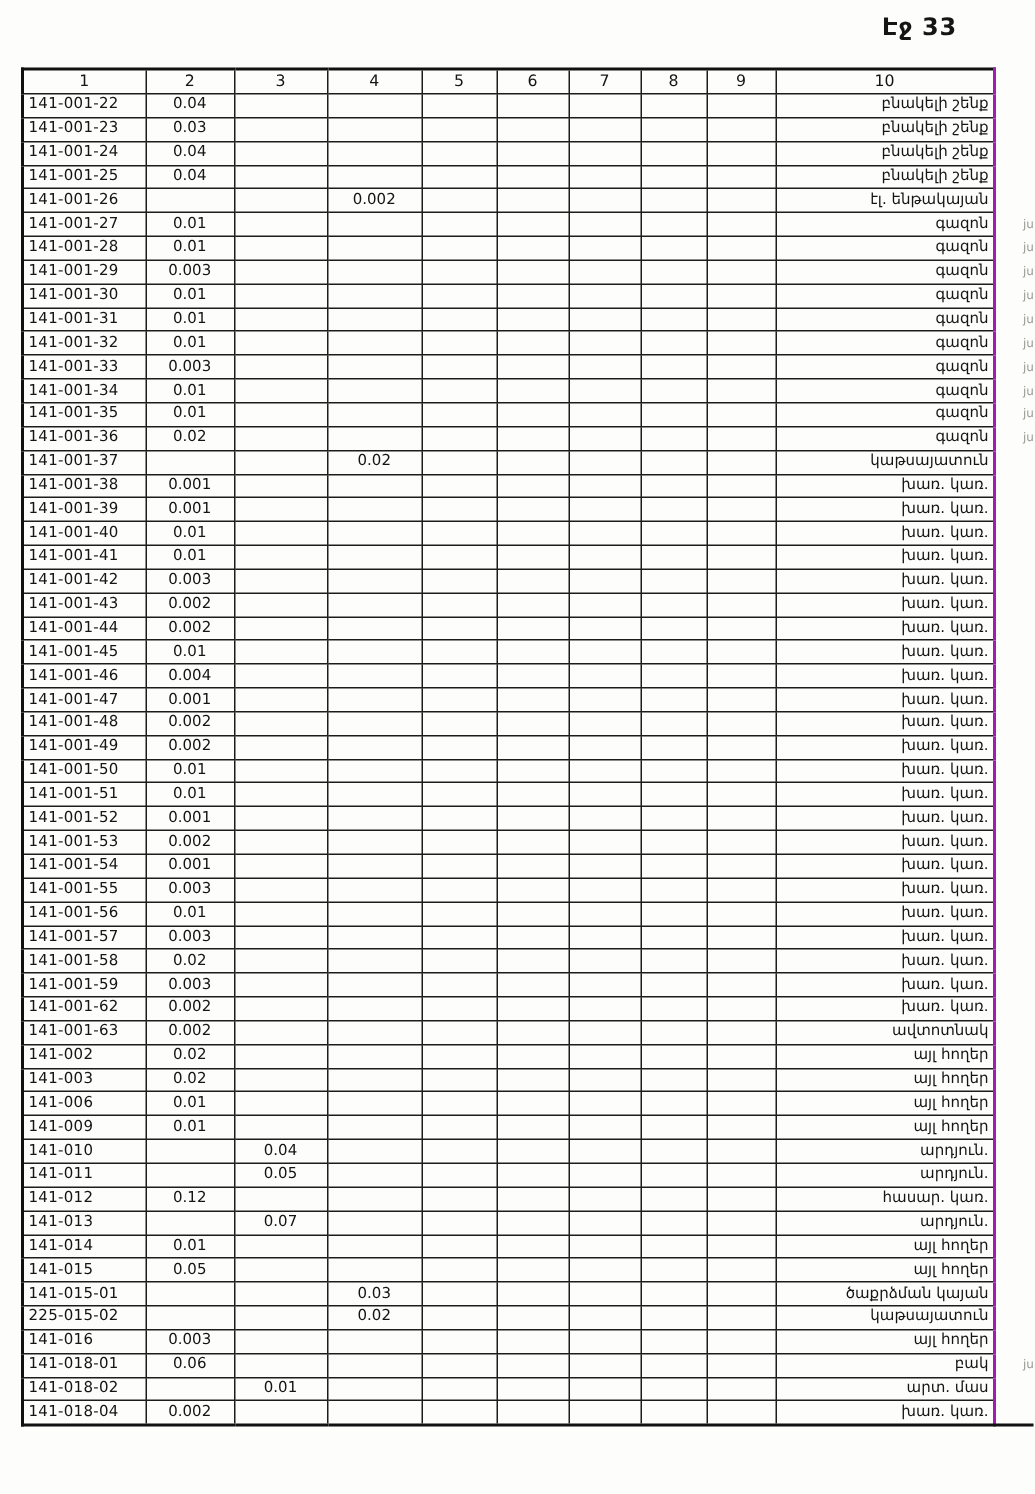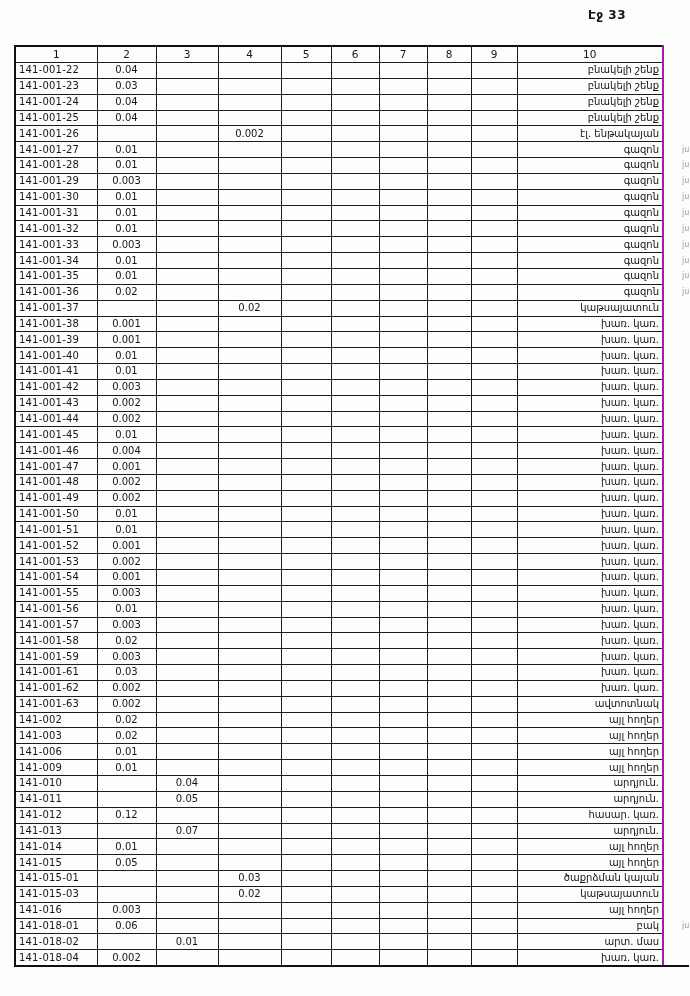--- a/index.html
+++ b/index.html
@@ -5,21 +5,21 @@
   html,body{margin:0;padding:0;}
   body{
     width:690px;height:996px;position:relative;
     background:#fdfdfc;
     font-family:"DejaVu Sans",sans-serif;
     color:#151515;
     overflow:hidden;
   }
   .page-label{
     position:absolute;top:8px;left:588px;
-    font-size:12px;font-weight:bold;letter-spacing:0.5px;
+    font-size:16px;font-weight:bold;letter-spacing:0.5px;
   }
   table.sheet{
     position:absolute;top:45px;left:14px;
     border-collapse:collapse;table-layout:fixed;
     width:674px;
   }
   table.sheet th, table.sheet td{
     border:1px solid #1c1c1c;
     font-size:10px;line-height:1;
     padding:0 3px;
@@ -606,33 +606,20 @@
     <td class="c-num"></td>
     <td class="c-num"></td>
     <td class="c-num"></td>
     <td class="c-num"></td>
     <td class="c-num"></td>
     <td class="c-use">խառ. կառ.</td>
     <td class="mark"></td>
   </tr>
 
 
-  <tr>
-    <td class="c-id">141-001-61</td>
-    <td class="c-num">0.03</td>
-    <td class="c-num"></td>
-    <td class="c-num"></td>
-    <td class="c-num"></td>
-    <td class="c-num"></td>
-    <td class="c-num"></td>
-    <td class="c-num"></td>
-    <td class="c-num"></td>
-    <td class="c-use">խառ. կառ.</td>
-    <td class="mark"></td>
-  </tr>
 
   <tr>
     <td class="c-id">141-001-62</td>
     <td class="c-num">0.002</td>
     <td class="c-num"></td>
     <td class="c-num"></td>
     <td class="c-num"></td>
     <td class="c-num"></td>
     <td class="c-num"></td>
     <td class="c-num"></td>
@@ -803,21 +790,21 @@
     <td class="c-num"></td>
     <td class="c-num"></td>
     <td class="c-num"></td>
     <td class="c-num"></td>
     <td class="c-num"></td>
     <td class="c-use">ծաքրձման կայան</td>
     <td class="mark"></td>
   </tr>
 
   <tr>
-    <td class="c-id">141-015-03</td>
+    <td class="c-id">225-015-02</td>
     <td class="c-num"></td>
     <td class="c-num"></td>
     <td class="c-num">0.02</td>
     <td class="c-num"></td>
     <td class="c-num"></td>
     <td class="c-num"></td>
     <td class="c-num"></td>
     <td class="c-num"></td>
     <td class="c-use">կաթսայատուն</td>
     <td class="mark"></td>

